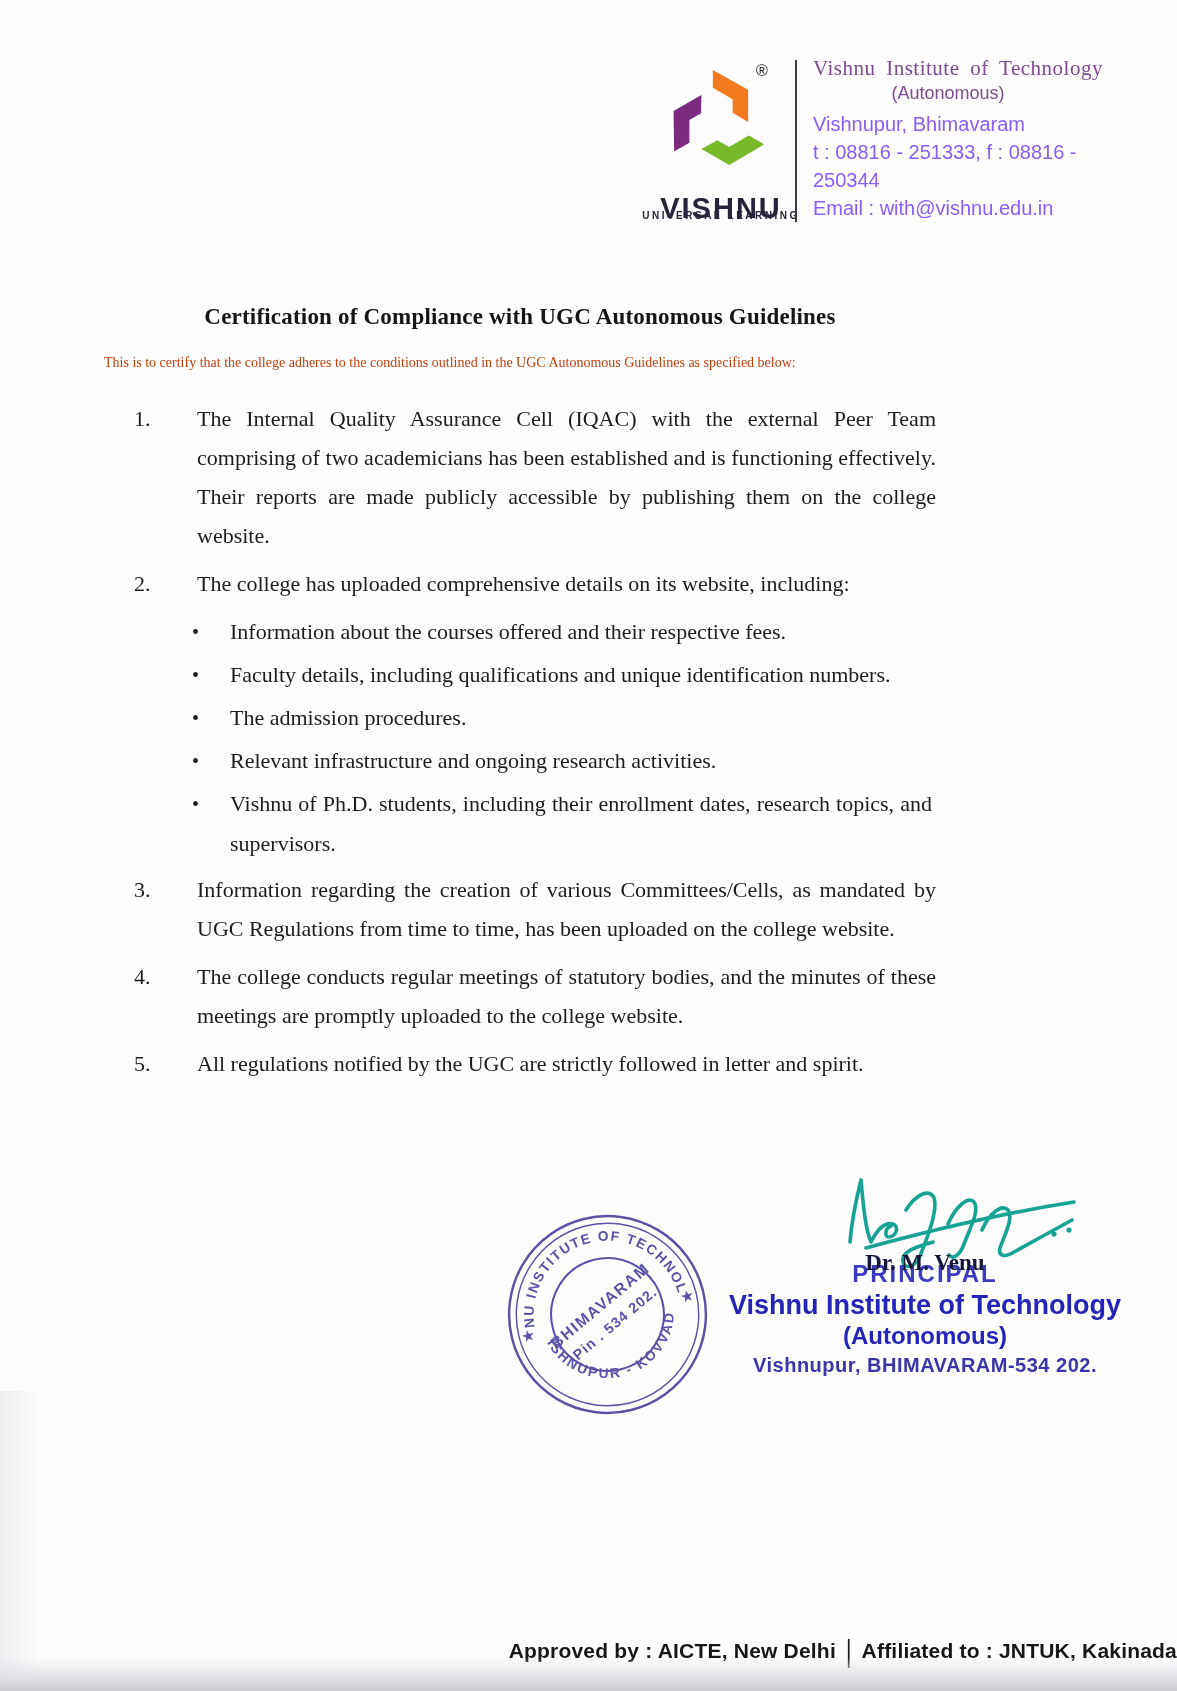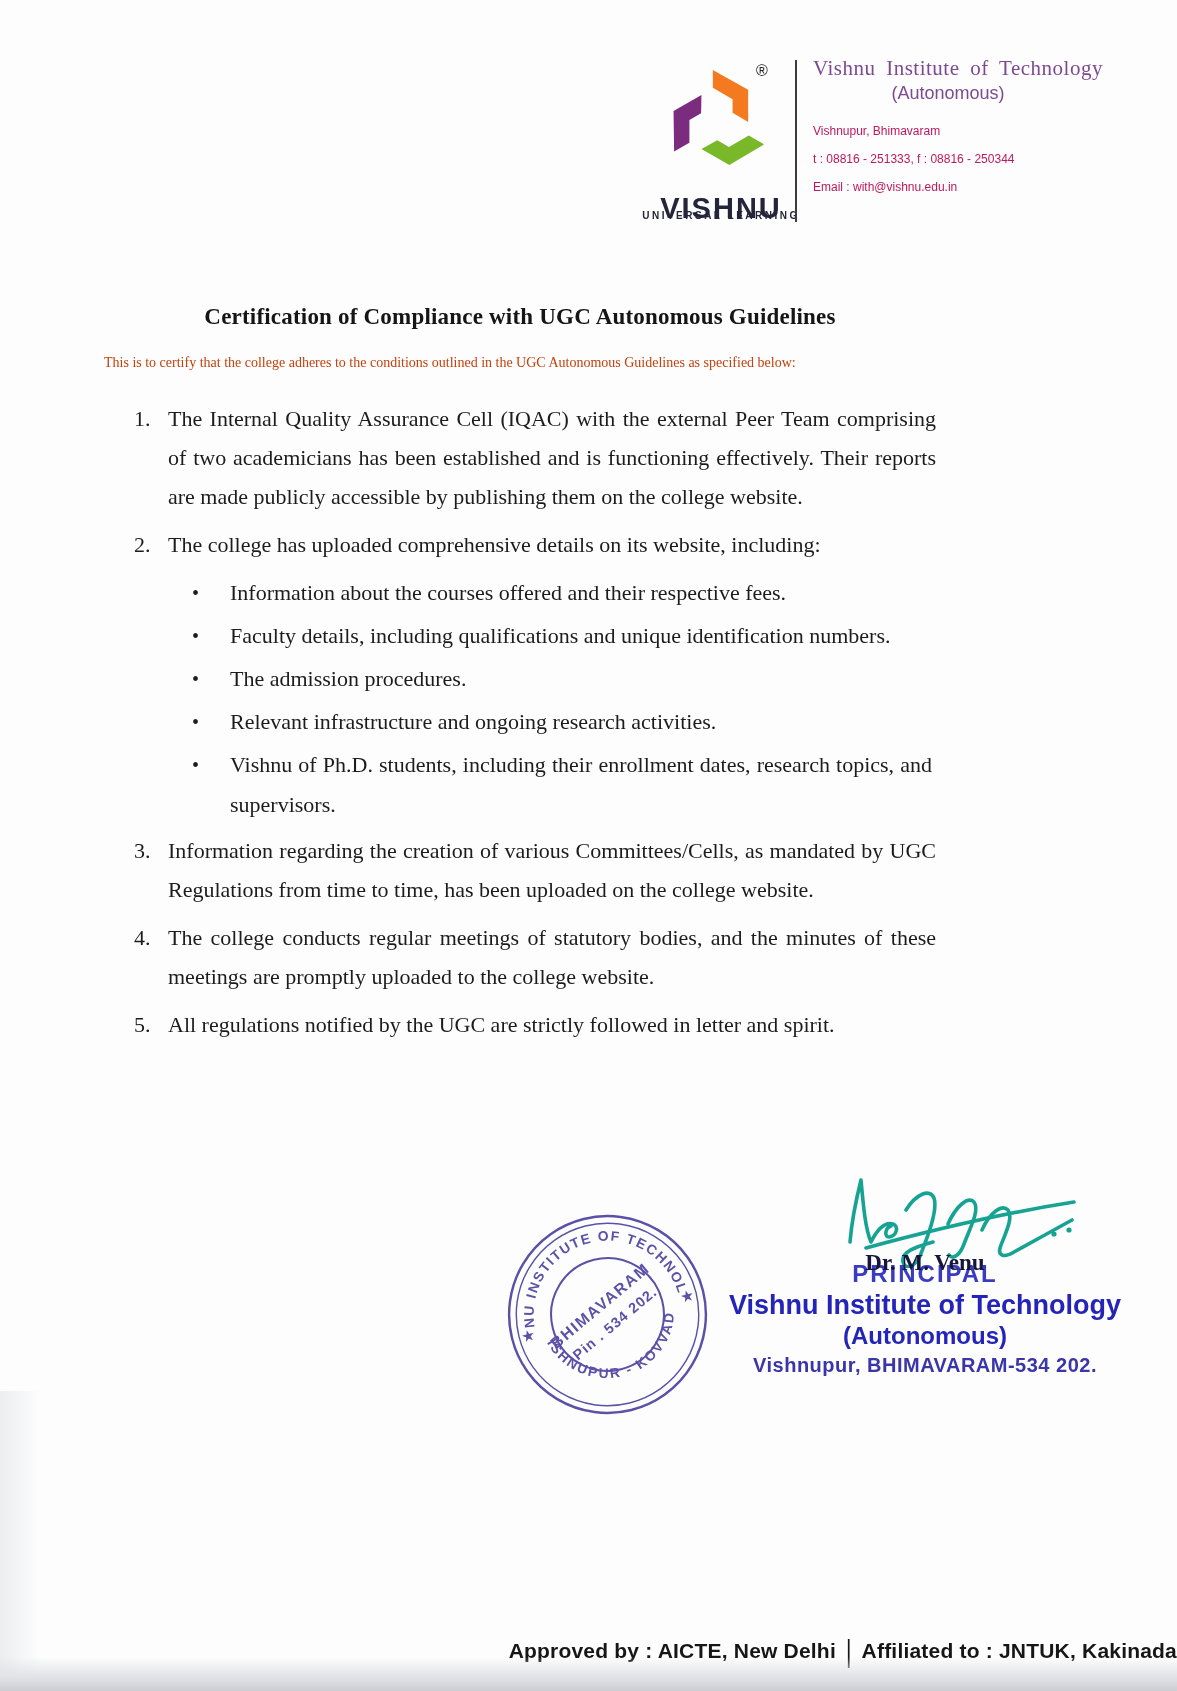--- a/index.html
+++ b/index.html
@@ -31,34 +31,34 @@
   .inst-block { position: absolute; left: 813px; top: 56px; width: 300px; }
   .inst-name {
     font-family: "Liberation Serif", serif; font-size: 21px; color: #7d4a92;
     word-spacing: 5px; letter-spacing: 0.5px;
   }
   .inst-autonomous {
     text-align: center; width: 270px; font-family: "Liberation Sans", sans-serif;
     font-size: 18px; color: #7d4a92; margin-top: 2px;
   }
   .inst-addr {
-    font-family: "Liberation Sans", sans-serif; font-size: 12px; color: #be185d;
-    line-height: 28px; margin-top: 13px;
+    font-family: "Liberation Sans", sans-serif; font-size: 20px; color: #8b5cf6;
+    line-height: 28px; margin-top: 6px;
   }
   
   .content { position: absolute; left: 104px; top: 304px; width: 832px; }
   .doc-title {
     text-align: center; font-size: 23px; font-weight: bold; color: #151515;
     letter-spacing: 0.2px; margin-bottom: 20px;
   }
   .intro { font-size: 14px; line-height: 25px; text-align: justify; color: #c2410c; }
   .num-list { margin-top: 24px; }
   .li-row { display: flex; margin-bottom: 9px; }
   .li-num { width: 34px; flex: 0 0 34px; font-size: 22px; line-height: 39px; margin-left: 30px; }
-  .li-text { flex: 1; font-size: 22px; line-height: 39px; text-align: justify; }
+  .li-text { flex: 1; font-size: 22px; line-height: 39px; text-align: justify; margin-left: 29px; }
   .bullet-list { margin: 2px 0 6px 0; }
   .bullet-row { display: flex; margin-bottom: 3px; }
   .bullet-glyph { flex: 0 0 38px; width: 38px; margin-left: 88px; font-size: 20px; line-height: 40px; }
   .bullet-text { flex: 1; font-size: 22px; line-height: 40px; text-align: justify; padding-right: 4px; }
   
   .sig-svg { position: absolute; left: 842px; top: 1168px; }
   .sig-block {
     position: absolute; left: 700px; top: 1250px; width: 450px; text-align: center;
     font-family: "Liberation Sans", sans-serif;
   }

